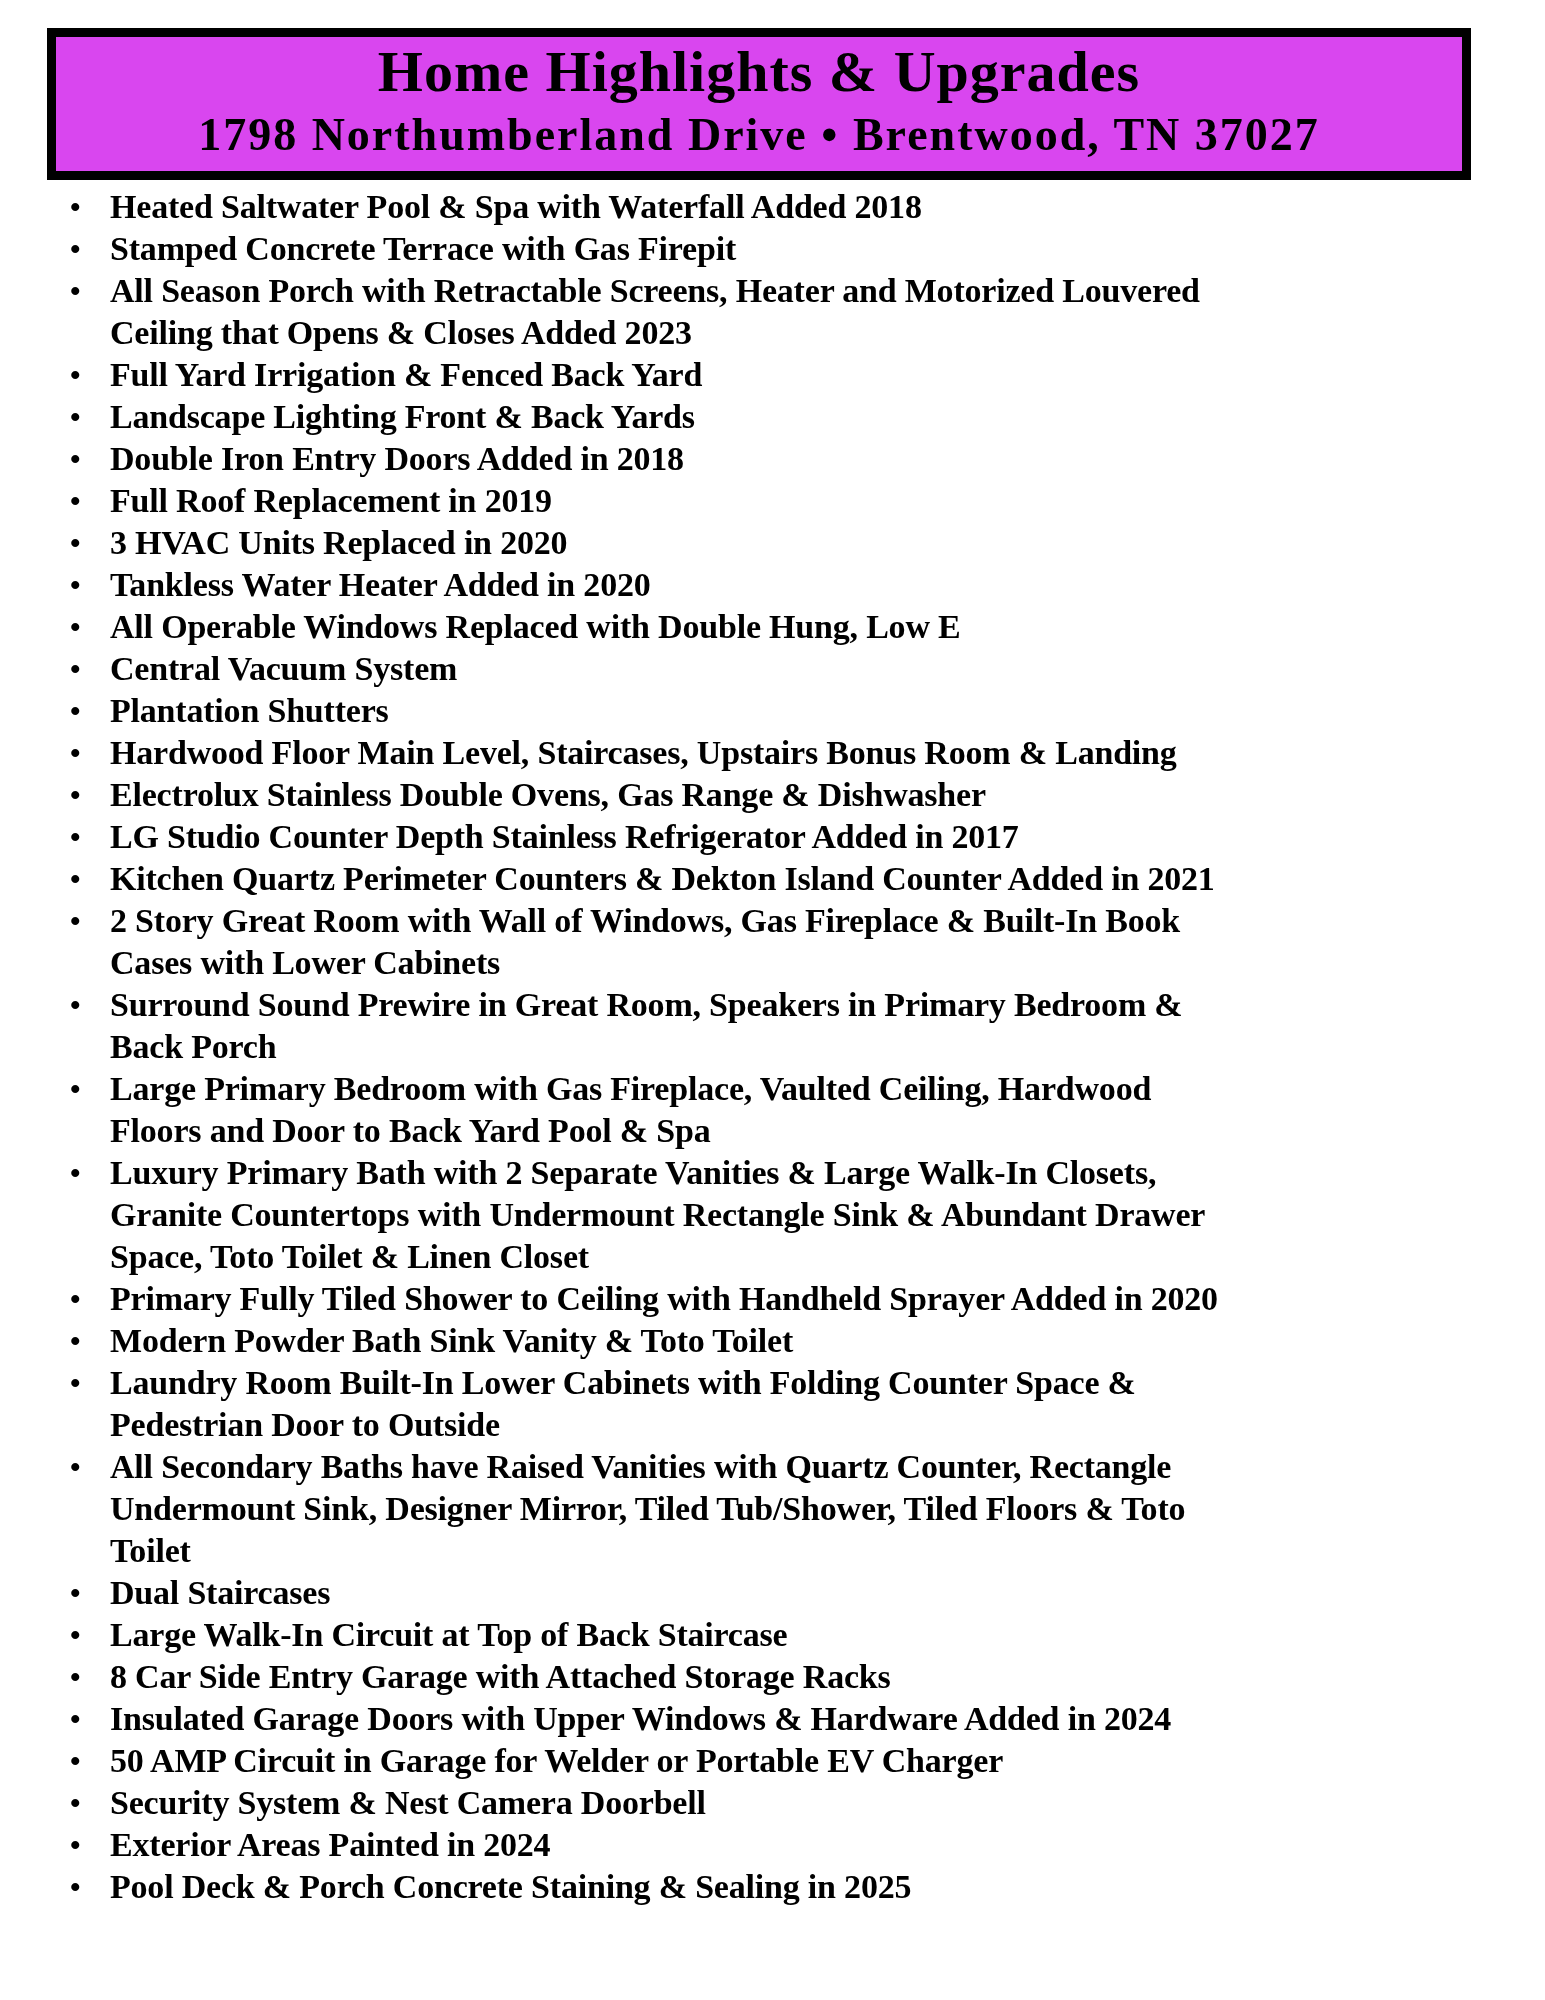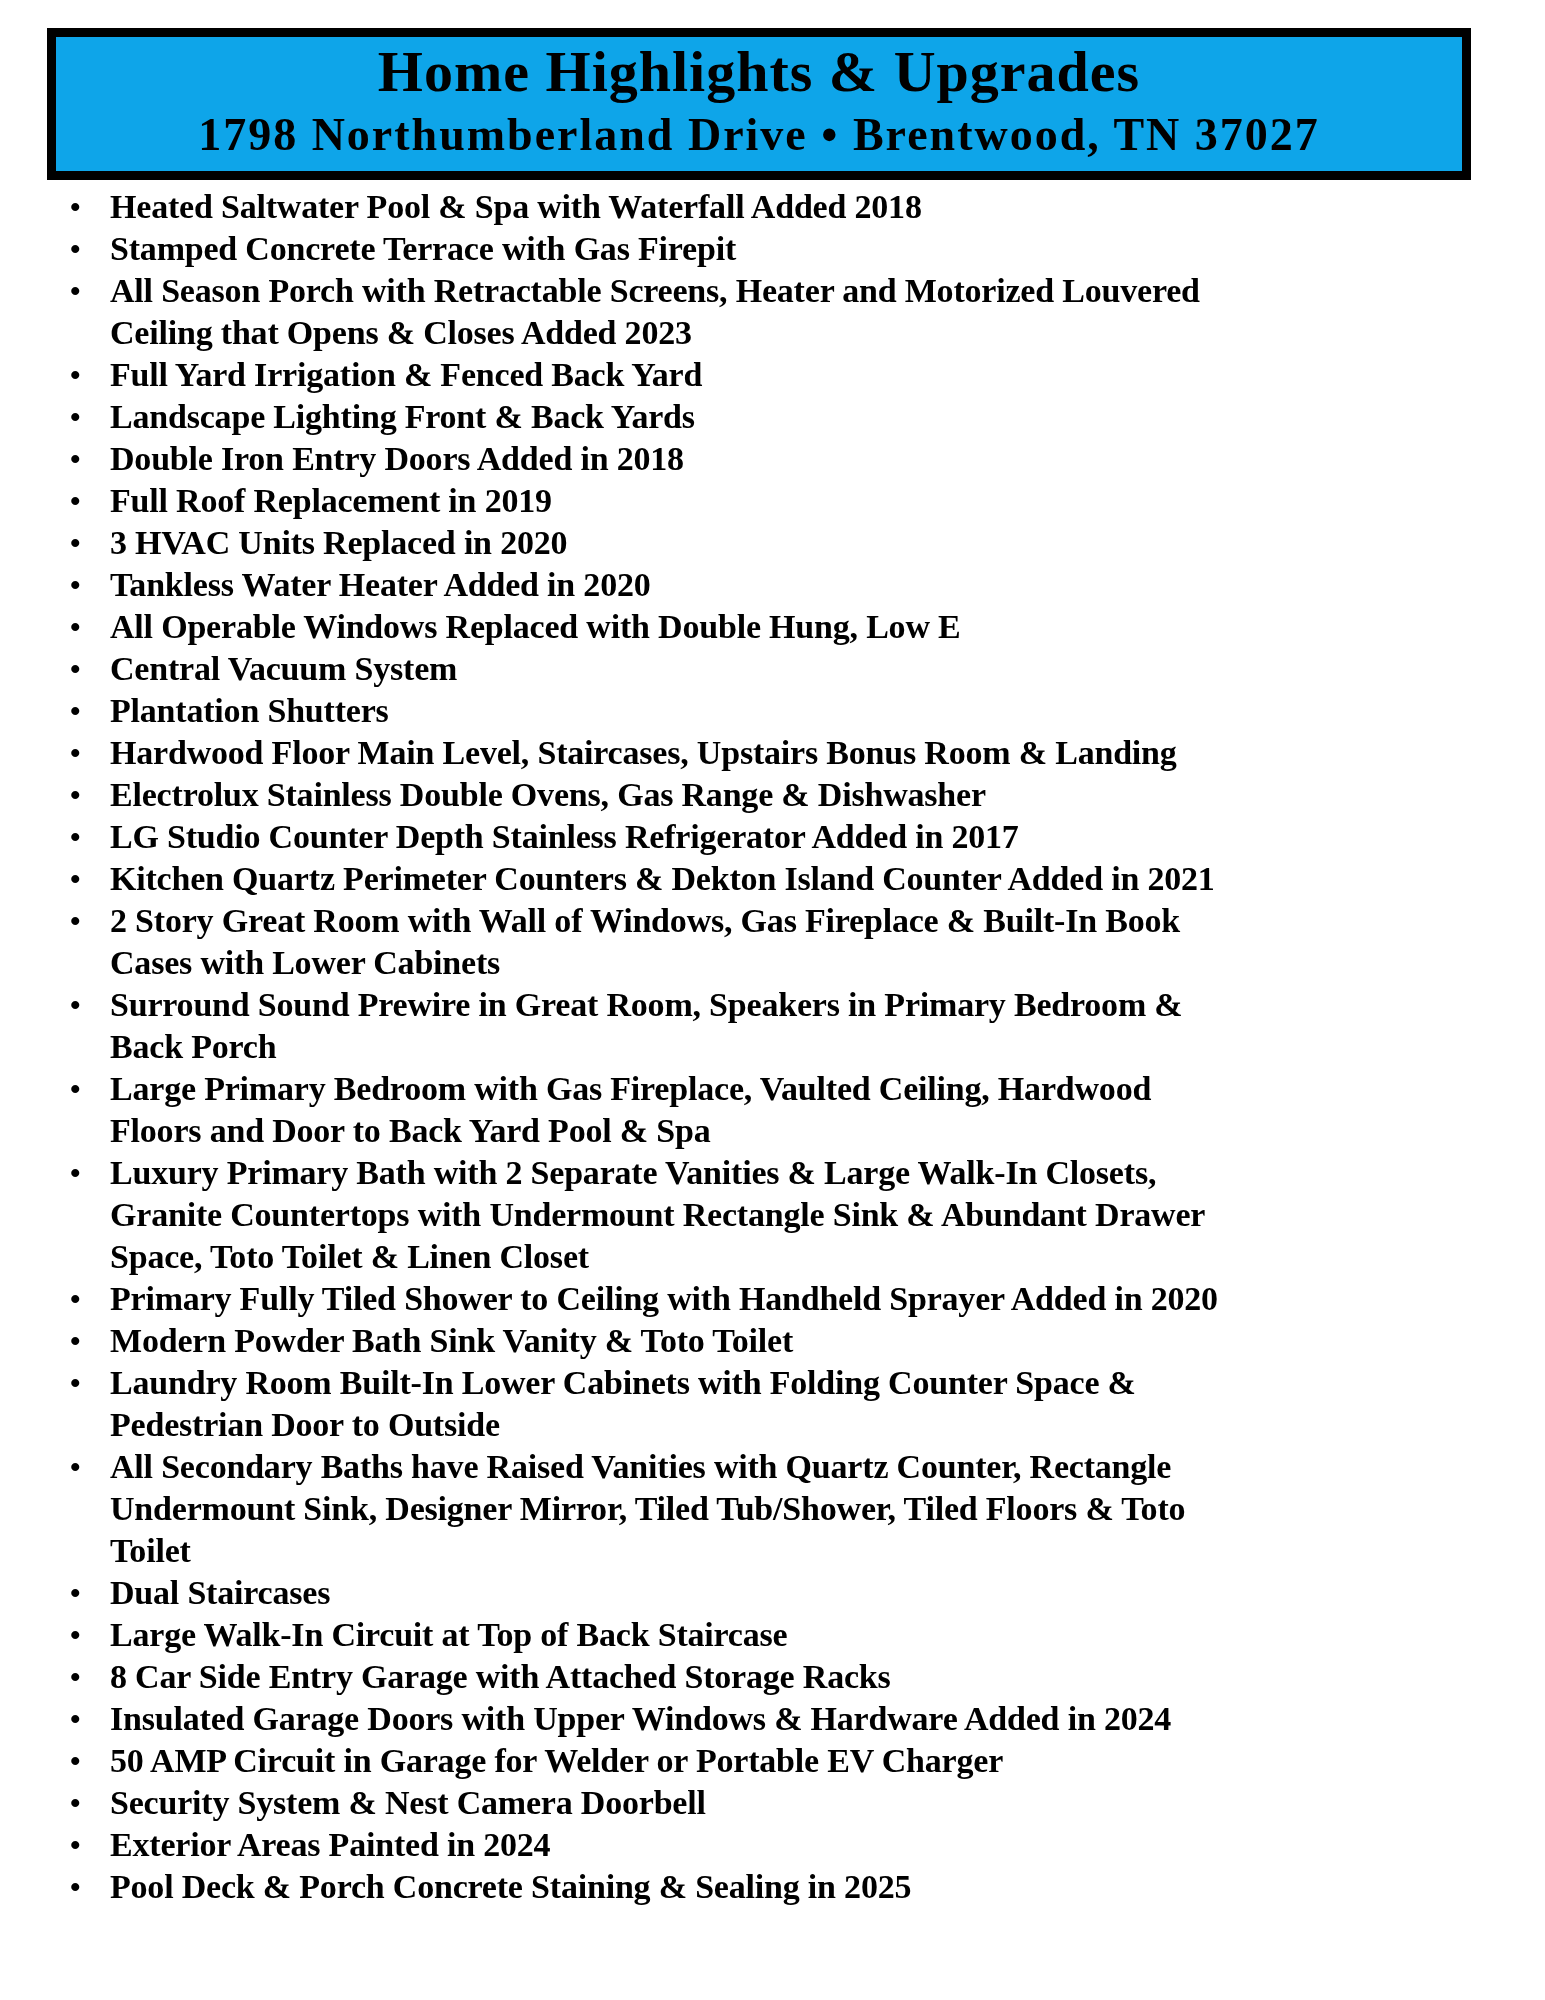--- a/index.html
+++ b/index.html
@@ -16,21 +16,21 @@
     font-weight: bold;
     overflow: hidden;
   }
   .title-box {
     position: absolute;
     left: 47px;
     top: 28px;
     width: 1424px;
     box-sizing: border-box;
     border: 9px solid #000000;
-    background: #0ea5e9;
+    background: #d946ef;
     text-align: center;
     padding: 3px 8px 5px 8px;
   }
   .title-line1 {
     font-size: 58px;
     line-height: 63px;
     letter-spacing: 1px;
     white-space: nowrap;
   }
   .title-line2 {

